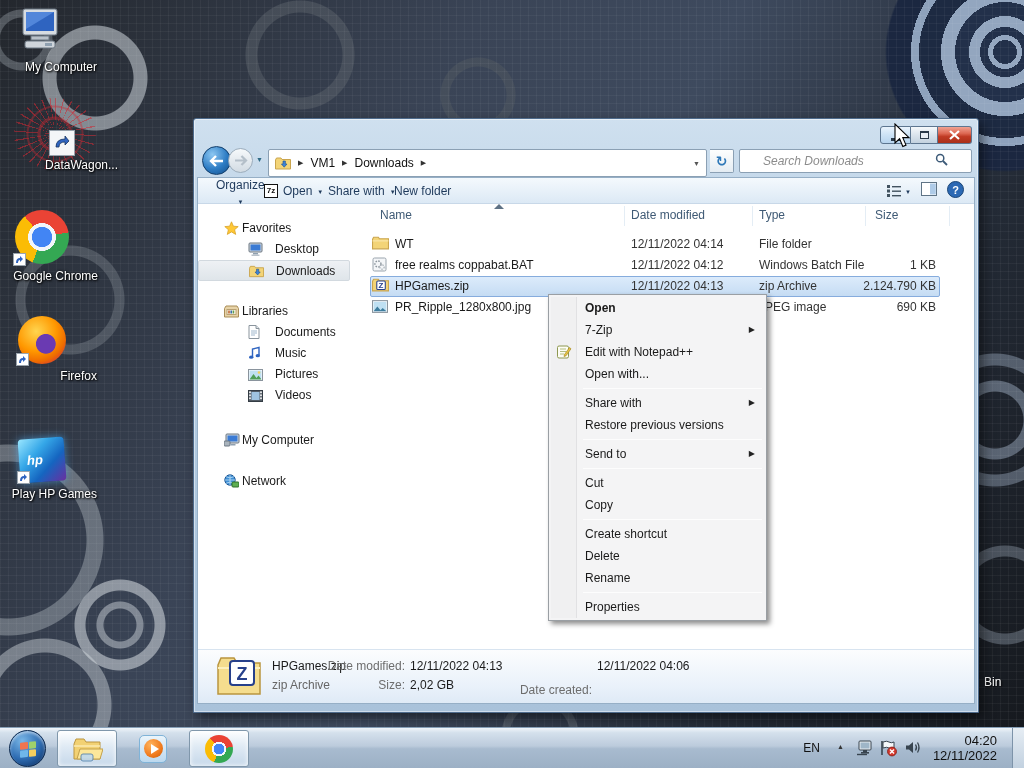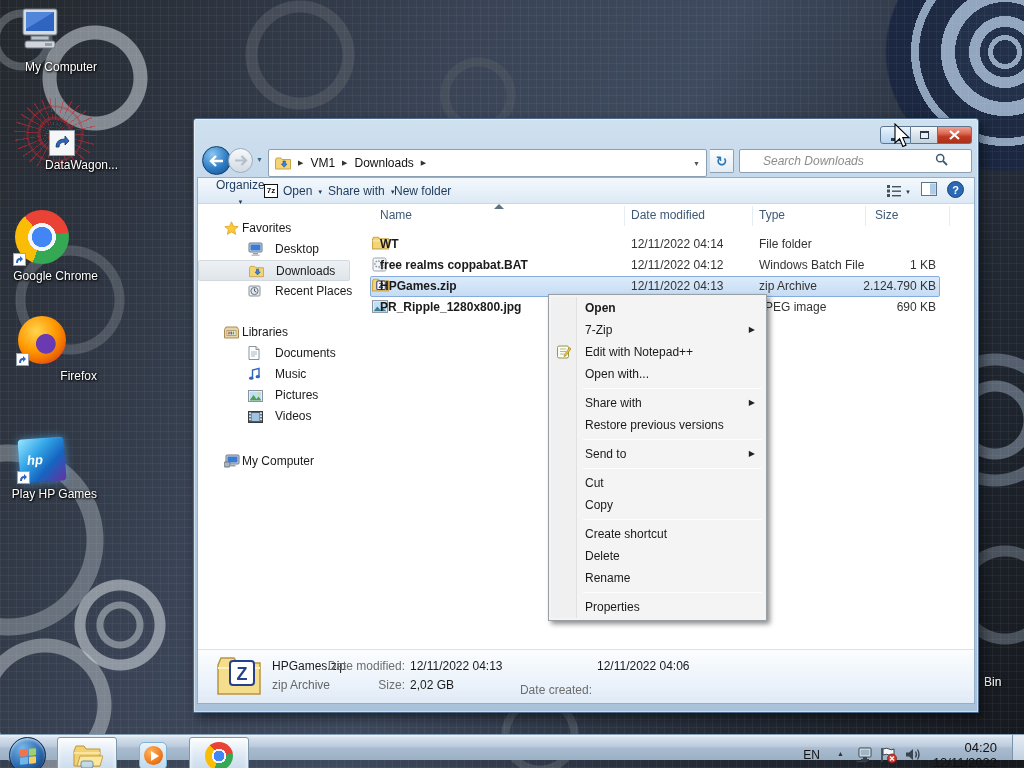--- a/index.html
+++ b/index.html
@@ -123,21 +123,21 @@
   .filearea { position:absolute; left:160px; right:0; top:0; bottom:0; }
   .colheads { position:absolute; left:0; right:0; top:0; height:24px; background:#fff; color:#3f5a75; }
   .ch { position:absolute; top:4px; }
   .ch-name { left:22px; } .ch-date { left:273px; } .ch-type { left:401px; } .ch-size { left:517px; }
   .col-sep { position:absolute; top:2px; height:20px; width:1px; background:#e4edf5; }
   .sort-caret { position:absolute; left:136px; top:0; width:0; height:0;
     border-left:5px solid transparent; border-right:5px solid transparent; border-bottom:5px solid #5f7285; }
   .rows { position:absolute; left:0; right:0; top:28px; bottom:0; }
   .row { position:absolute; left:0; right:0; height:21px; line-height:21px; color:#333; }
   .row .fico { position:absolute; left:14px; top:2px; }
-  .row .fname { position:absolute; left:22px; color:#1a1a1a;font-weight:bold; }
+  .row .fname { position:absolute; left:37px; color:#1a1a1a; }
   .row .fdate { position:absolute; left:273px; }
   .row .ftype { position:absolute; left:401px; }
   .row .fsize { position:absolute; right:38px; text-align:right; }
   .row.sel .rowbg { position:absolute; left:12px; right:34px; top:0; bottom:0;
     background:linear-gradient(#dcebfb,#c5dcf3); border:1px solid #86acdd; border-radius:2px; }
   .row > span { position:relative; }
 
   .details { position:absolute; left:0; right:0; bottom:0; height:54px;
     background:linear-gradient(#fcfdfe,#e9f1fa 70%,#dfeaf6); border-top:1px solid #d8e4f0; }
   .bigzip { position:absolute; left:18px; top:5px; }
@@ -150,21 +150,21 @@
   .ctxmenu { position:absolute; left:548px; top:294px; width:219px; background:#f4f4f5; border:1px solid #9a9fa4;
     padding:2px; box-shadow:3px 3px 5px rgba(0,0,0,.45); z-index:30; }
   .cm-gutter { position:absolute; left:2px; top:2px; bottom:2px; width:26px; background:#f0f0f1; border-right:1px solid #e1e1e3; }
   .cm-item { position:relative; height:22px; line-height:22px; padding-left:34px; color:#1a1a1a; cursor:default; }
   .cm-item.bold { font-weight:bold; }
   .cm-sub { position:absolute; right:9px; top:0; font-size:8px; color:#222; }
   .cm-sep { height:1px; background:#dddde0; border-bottom:1px solid #fdfdfd; margin:3px 2px 3px 32px; }
   .cm-ico { position:absolute; left:5px; top:3px; }
 
   
-  .taskbar { position:absolute; left:0; right:0; bottom:8px; height:26px;
+  .taskbar { position:absolute; left:0; right:0; bottom:0; height:41px;
     background:linear-gradient(#f0f5fa,#d4e0ec 12%,#bccbdc 45%,#a8bbcf 52%,#9cb0c5);
     border-top:1px solid #87a0b8; z-index:40; }
   .startorb { position:absolute; left:9px; top:2px; width:37px; height:37px; border-radius:50%;
     background:radial-gradient(circle at 35% 28%, #79b6e6, #2f6db3 52%, #123b72 85%, #0a2347);
     border:1px solid #0d2a50; box-shadow:inset 0 2px 3px rgba(255,255,255,.55); }
   .flaggrid { position:absolute; left:10px; top:11px; width:16px; height:15px; transform:skewY(-6deg);
     display:grid; grid-template-columns:1fr 1fr; grid-template-rows:1fr 1fr; gap:1px; }
   .flaggrid i { border-radius:1px; }
   .fg-r{background:#f0744f;} .fg-g{background:#9fd16a;} .fg-b{background:#6fb7ea;} .fg-y{background:#f5cf5e;}
   .taskbtn { position:absolute; top:2px; width:60px; height:37px; display:flex; align-items:center; justify-content:center; border-radius:3px; }
@@ -374,28 +374,20 @@
                 </svg></span>
             <span>Desktop</span>
           </div>
           <div class="sb-item sel">
             <span class="ico"><svg width="15" height="13" viewBox="0 0 16 13">
                   <path d="M.5 3 L1.5 1 H6 L7 2.5 H15.5 V12 H.5 Z" fill="#f3d477" stroke="#caa54e"></path>
                   <path d="M8 4 L8 7 L6.4 7 L9.2 10.2 L12 7 L10.4 7 L10.4 4 Z" fill="#3c84d8" stroke="#1f4f8d" stroke-width=".6"></path>
                 </svg></span>
             <span>Downloads</span>
           </div>
-          <div class="sb-item">
-            <span class="ico"><svg width="14" height="14" viewBox="0 0 14 14">
-                  <rect x="1" y="2" width="11" height="10" rx="1" fill="#e8eaec" stroke="#8a949d"></rect>
-                  <circle cx="6.5" cy="7" r="3.6" fill="#dfe6ec" stroke="#6b7682"></circle>
-                  <path d="M6.5 4.6 L6.5 7 L8.4 8.2" stroke="#49596a" fill="none"></path>
-                </svg></span>
-            <span>Recent Places</span>
-          </div>
 
           <div class="sb-head gap20">
             <span class="ico"><svg width="15" height="13" viewBox="0 0 15 13">
                   <path d="M.5 3.5 L2 1 H13 L14.5 3.5 V12 H.5 Z" fill="#e7d3a8" stroke="#a98d57"></path>
                   <rect x="3" y="4.5" width="9" height="5" fill="#fdf8ec" stroke="#b9a173"></rect>
                   <rect x="4.2" y="5.5" width="1.6" height="3" fill="#c0642f"></rect>
                   <rect x="6.4" y="5.5" width="1.6" height="3" fill="#3f6fae"></rect>
                   <rect x="8.6" y="5.5" width="1.6" height="3" fill="#5e9c4c"></rect>
                 </svg></span>
             <span>Libraries</span>
@@ -442,20 +434,28 @@
           <div class="sb-head gap24">
             <span class="ico"><svg width="16" height="14" viewBox="0 0 16 14">
                   <rect x="2" y="1" width="13" height="9" rx="1" fill="#cfd6dd" stroke="#6b7682"></rect>
                   <rect x="3.5" y="2.5" width="10" height="6" fill="#3b7bd4"></rect>
                   <rect x="0" y="8" width="6" height="5" rx="1" fill="#aab4bd" stroke="#6b7682"></rect>
                   <rect x="6.5" y="11" width="5" height="1.5" fill="#8fa0b0"></rect>
                 </svg></span>
             <span>My Computer</span>
           </div>
 
+          <div class="sb-head gap20">
+            <span class="ico"><svg width="15" height="14" viewBox="0 0 15 14">
+                  <circle cx="6" cy="6" r="5.2" fill="#3f8fd6" stroke="#1f5a96"></circle>
+                  <path d="M1 6 H11 M6 .8 V11.2 M2.2 2.8 Q6 5 9.8 2.8 M2.2 9.2 Q6 7 9.8 9.2" stroke="#bfe0f5" fill="none" stroke-width=".8"></path>
+                  <rect x="8" y="8" width="7" height="5" rx="1" fill="#5fae52" stroke="#2f6e2a"></rect>
+                </svg></span>
+            <span>Network</span>
+          </div>
         </div>
 
         <div class="filearea">
           <div class="colheads">
             <span class="sort-caret"></span>
             <div class="ch ch-name">Name</div>
             <div class="ch ch-date">Date modified</div>
             <div class="ch ch-type">Type</div>
             <div class="ch ch-size">Size</div>
             <div class="col-sep" style="left:266px;"></div>

